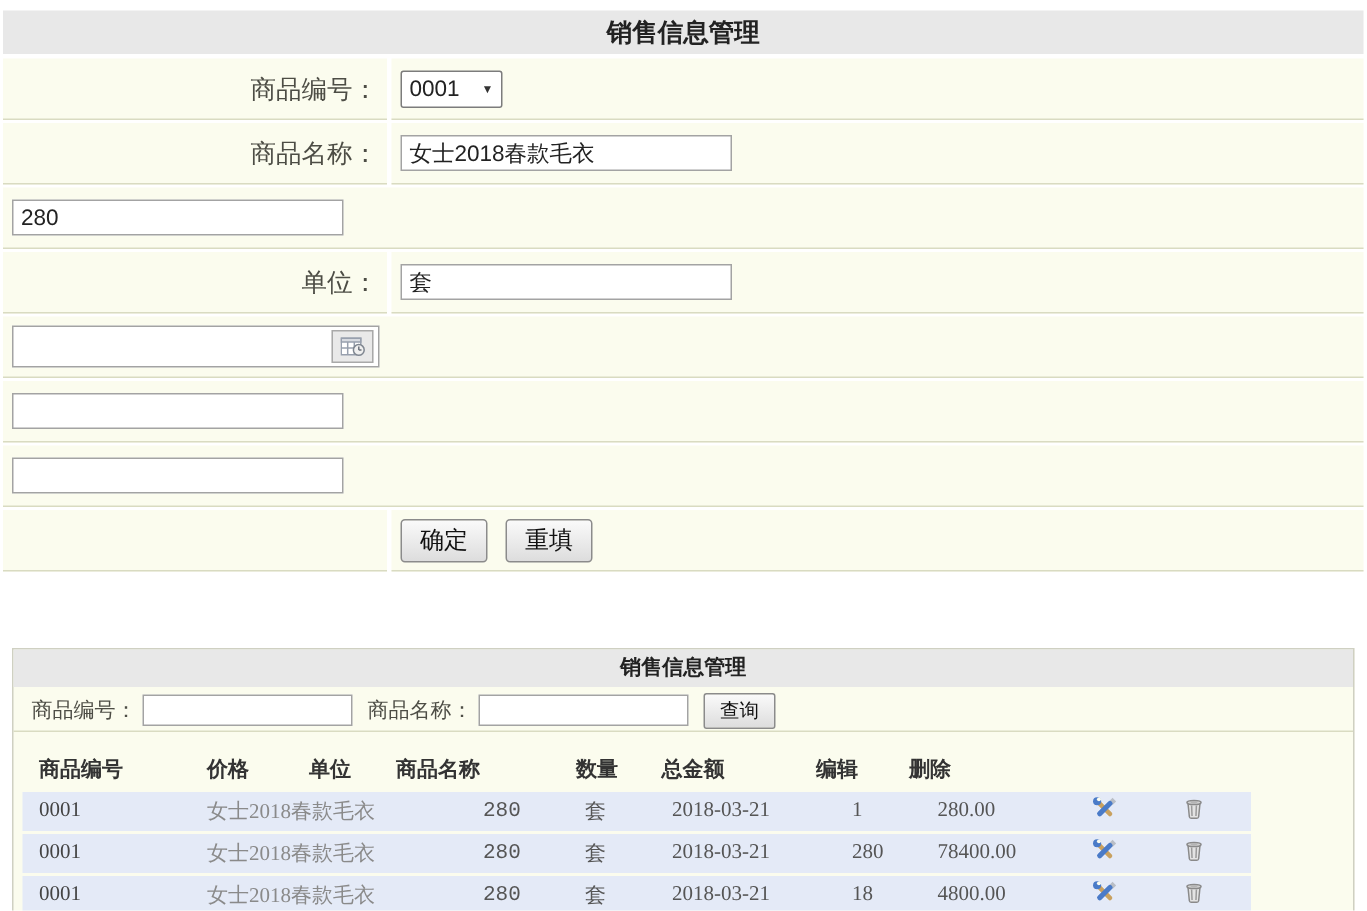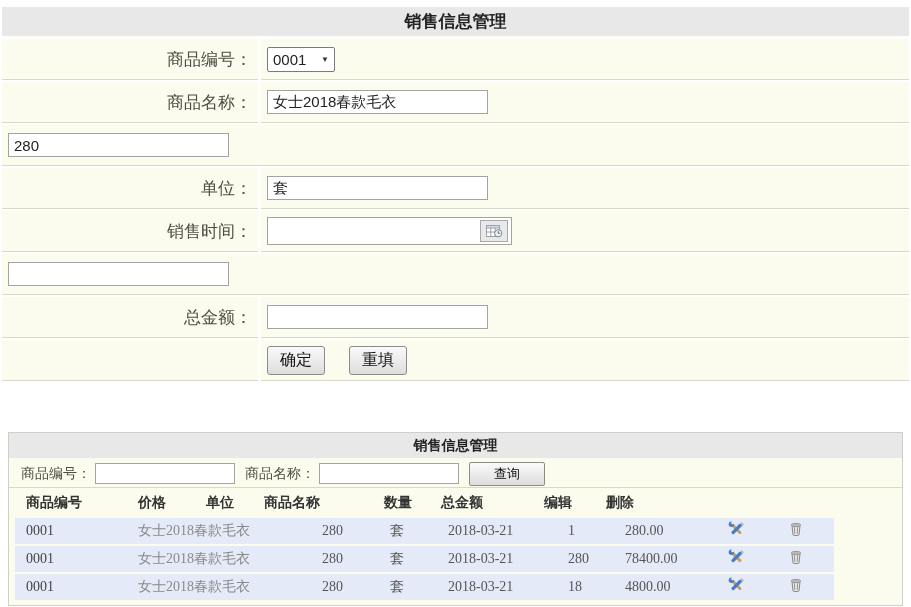--- a/index.html
+++ b/index.html
@@ -37,21 +37,21 @@
   .fake-select .arrow { font-size:8px; color:#333; margin-left:6px; }
   .date-wrap { position:relative; width:245px; height:28px; }
   .date-wrap .txt { width:245px; height:28px; }
   .date-btn {
     position:absolute; right:4px; top:3px; width:28px; height:22px;
     background:#e9e9e9; border:1px solid #a9a9a9;
     display:flex; align-items:center; justify-content:center; cursor:pointer;
   }
   .btn {
     font-family:"Liberation Serif", serif; font-size:16px; color:#111;
-    padding:3px 12px; margin-right:24px;
+    padding:3px 12px; margin-right:12px;
     background:linear-gradient(#fafafa,#dddddd); border:1px solid #8b8b8b;
     border-radius:3px; cursor:pointer;
   }
   
   .panel2 {
     margin:51px 8px 0 8px; width:895px; border:1px solid #cfd0c2;
     background:#fbfcee; padding-bottom:5px;
   }
   .p2-header {
     height:25px; line-height:25px; background:#e8e8e8; text-align:center;
@@ -61,32 +61,32 @@
     height:28px; display:flex; align-items:center; padding-left:12px;
     border-bottom:1px solid #d9dbc1; font-size:14px; color:#4d4d45;
   }
   .search-row .stxt {
     width:140px; height:21px; border:1px solid #a3a3a3; background:#fff;
     font-family:"Liberation Sans", sans-serif; font-size:13px; padding:1px 4px;
     margin:0 10px 0 4px;
   }
   .sbtn {
     font-family:"Liberation Serif", serif; font-size:13px; color:#111;
-    padding:2px 24px; background:linear-gradient(#fafafa,#dddddd);
+    padding:2px 10px; background:linear-gradient(#fafafa,#dddddd);
     border:1px solid #8b8b8b; border-radius:2px; cursor:pointer;
   }
   .tbl { margin-left:6px; width:819px; font-size:14px; }
   .trow { display:flex; align-items:center; height:27px; }
-  .thead { font-weight:bold; color:#333; margin-top:1px; }
+  .thead { font-weight:bold; color:#333; margin-top:11px; }
   .tdata { background:#e4eaf7; height:26px; margin-top:2px; color:#555; }
   .tc { padding-left:11px; overflow:hidden; white-space:nowrap; flex:none; }
   .c0 { width:112px; color:#444; }
   .c1 { width:184px; }
   .tdata .c1 { color:#8a8a8a; }
-  .c2 { width:68px; } .c3 { width:58px; } .c4 { width:120px; }
+  .c2 { width:68px;font-family:Liberation Mono, monospace; } .c3 { width:58px; } .c4 { width:120px; }
   .c5 { width:57px; } .c6 { width:103px; } .c7 { width:62px; } .c8 { width:55px; }
   .thead .c0, .thead .c1 { color:#333; }
   .icon-btn { display:inline-block; cursor:pointer; line-height:0; }
 </style>
 </head>
 <body>
 
 <div class="panel1">
   <div class="p1-header">销售信息管理</div>
 
@@ -114,21 +114,20 @@
   </div>
 
   <div class="form-row">
     <div class="cell-label">单位：</div>
     <div class="cell-input">
       <input class="txt" value="套" style="">
     </div>
   </div>
 
   <div class="form-row">
-    <div class="cell-label">销售时间：</div>
     <div class="cell-input">
       <div class="date-wrap">
         <input class="txt" value="" style="">
         <span class="date-btn">
           <svg width="17" height="14" viewBox="0 0 17 14">
             <rect x="0.5" y="1.5" width="13" height="11" fill="#ffffff" stroke="#98a0ae"></rect>
             <rect x="0.5" y="1.5" width="13" height="2.5" fill="#d7dae0" stroke="#98a0ae"></rect>
             <line x1="4.8" y1="4" x2="4.8" y2="12.5" stroke="#98a0ae"></line>
             <line x1="9.2" y1="4" x2="9.2" y2="12.5" stroke="#98a0ae"></line>
             <line x1="0.5" y1="8" x2="13.5" y2="8" stroke="#98a0ae"></line>
@@ -141,21 +140,20 @@
     </div>
   </div>
 
   <div class="form-row">
     <div class="cell-input">
       <input class="txt" value="" style="">
     </div>
   </div>
 
   <div class="form-row">
-    <div class="cell-label">总金额：</div>
     <div class="cell-input">
       <input class="txt" value="" style="">
     </div>
   </div>
 
   <div class="form-row">
     <div class="cell-label"></div>
     <div class="cell-input">
       <button class="btn">确定</button>
       <button class="btn">重填</button>

